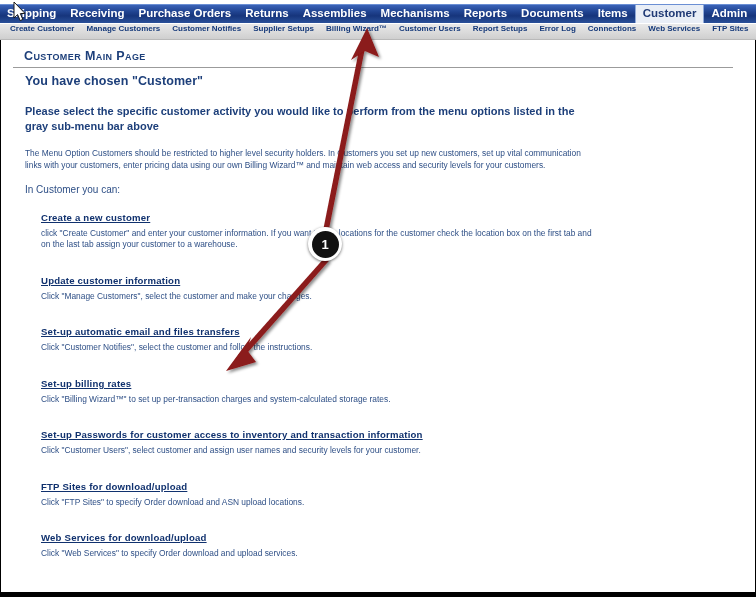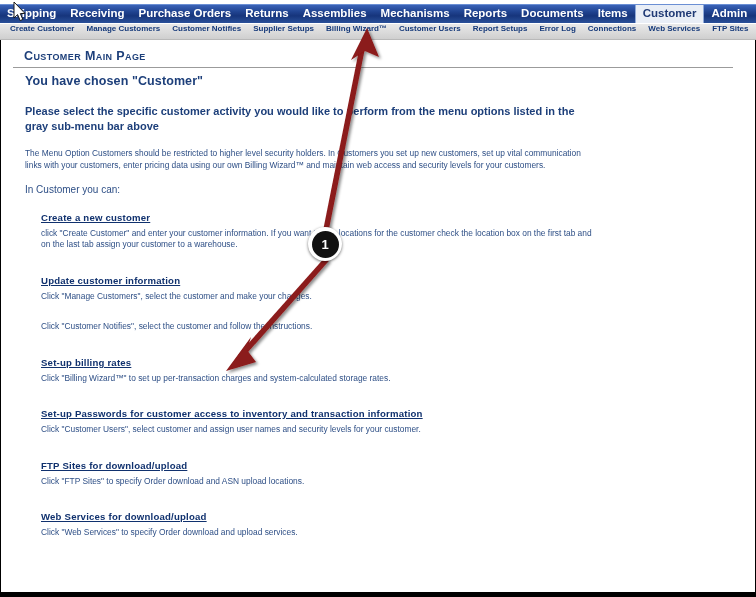--- a/index.html
+++ b/index.html
@@ -260,21 +260,21 @@
 
     <div class="content">
       <div class="h-chosen">You have chosen "Customer"</div>
       <div class="h-instruct">Please select the specific customer activity you would like to perform from the menu options listed in the gray sub-menu bar above</div>
       <div class="p-body">The Menu Option Customers should be restricted to higher level security holders. In Customers you set up new customers, set up vital communication links with your customers, enter pricing data using our own Billing Wizard™ and maintain web access and security levels for your customers.</div>
       <div class="p-lead">In Customer you can:</div>
 
       <ul class="link-list" id="link-list">
           <li class="link-block"><a class="item-link">Create a new customer</a><div class="item-desc">click "Create Customer" and enter your customer information. If you want to use locations for the customer check the location box on the first tab and on the last tab assign your customer to a warehouse.</div></li>
           <li class="link-block"><a class="item-link">Update customer information</a><div class="item-desc">Click "Manage Customers", select the customer and make your changes.</div></li>
-          <li class="link-block"><div class="item-desc">Click "Customer Notifies", select the customer and follow the instructions.</div></li>
+          <li class="link-block"><a class="item-link">Set-up automatic email and files transfers</a><div class="item-desc">Click "Customer Notifies", select the customer and follow the instructions.</div></li>
           <li class="link-block"><a class="item-link">Set-up billing rates</a><div class="item-desc">Click "Billing Wizard™" to set up per-transaction charges and system-calculated storage rates.</div></li>
           <li class="link-block"><a class="item-link">Set-up Passwords for customer access to inventory and transaction information</a><div class="item-desc">Click "Customer Users", select customer and assign user names and security levels for your customer.</div></li>
           <li class="link-block"><a class="item-link">FTP Sites for download/upload</a><div class="item-desc">Click "FTP Sites" to specify Order download and ASN upload locations.</div></li>
           <li class="link-block"><a class="item-link">Web Services for download/upload</a><div class="item-desc">Click "Web Services" to specify Order download and upload services.</div></li>
         </ul>
     </div>
   </div>
 
   <div class="anno-layer">
     <svg width="756" height="597" viewBox="0 0 756 597">

